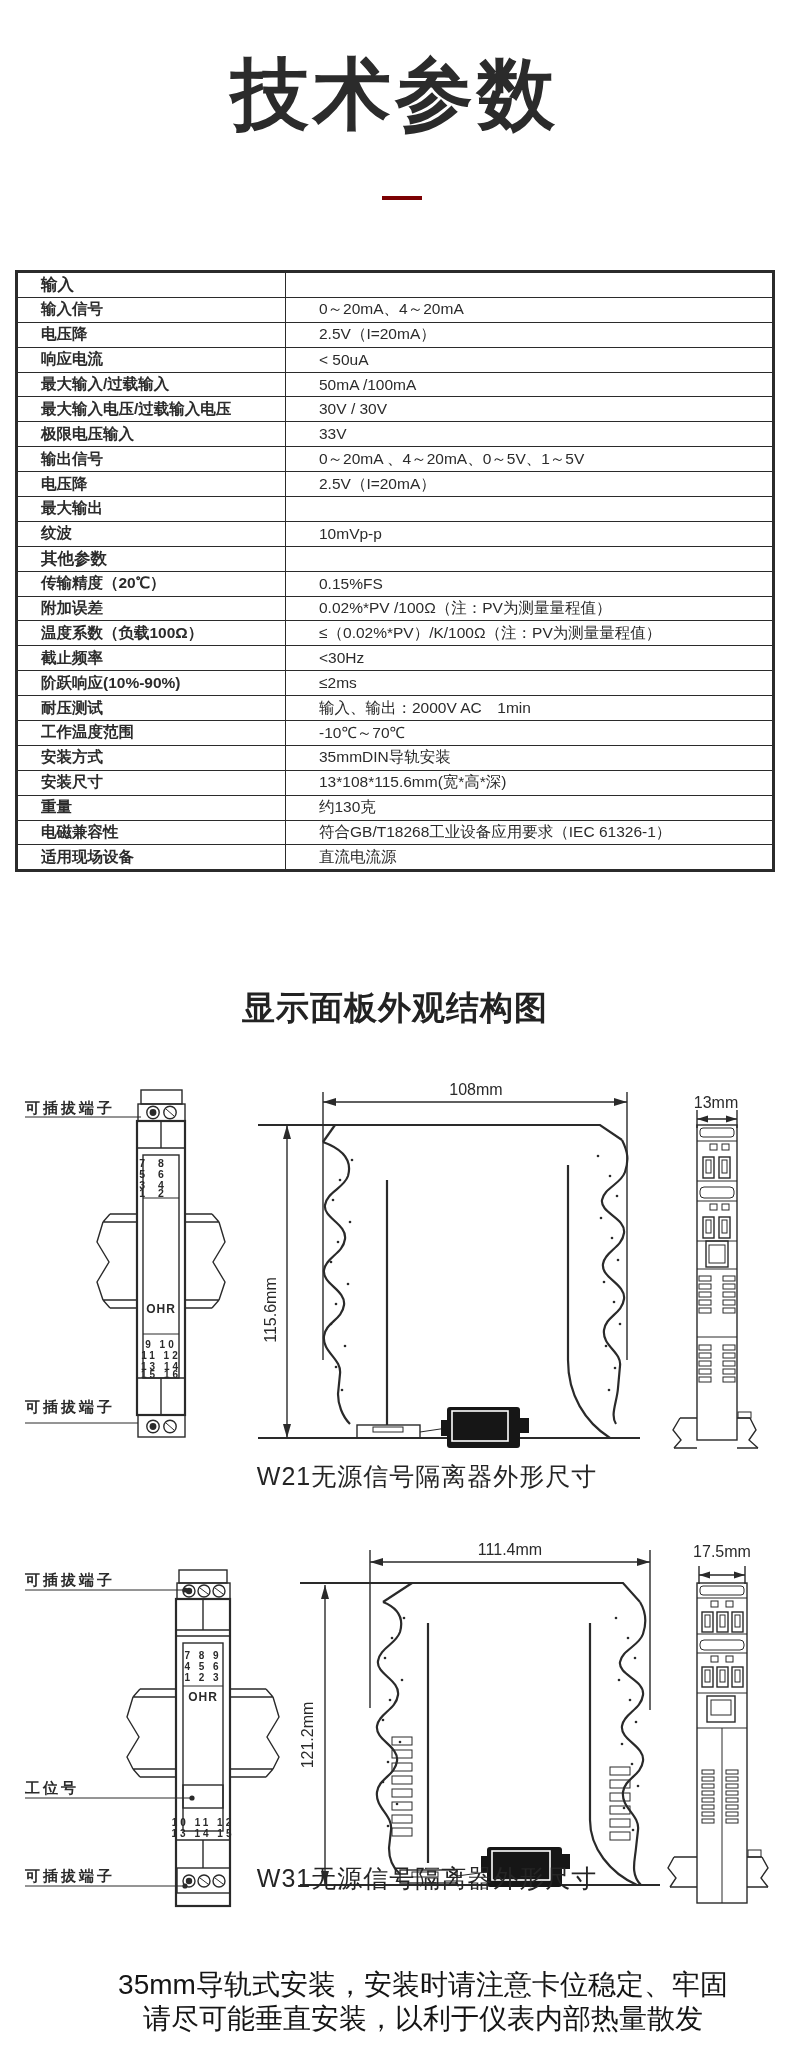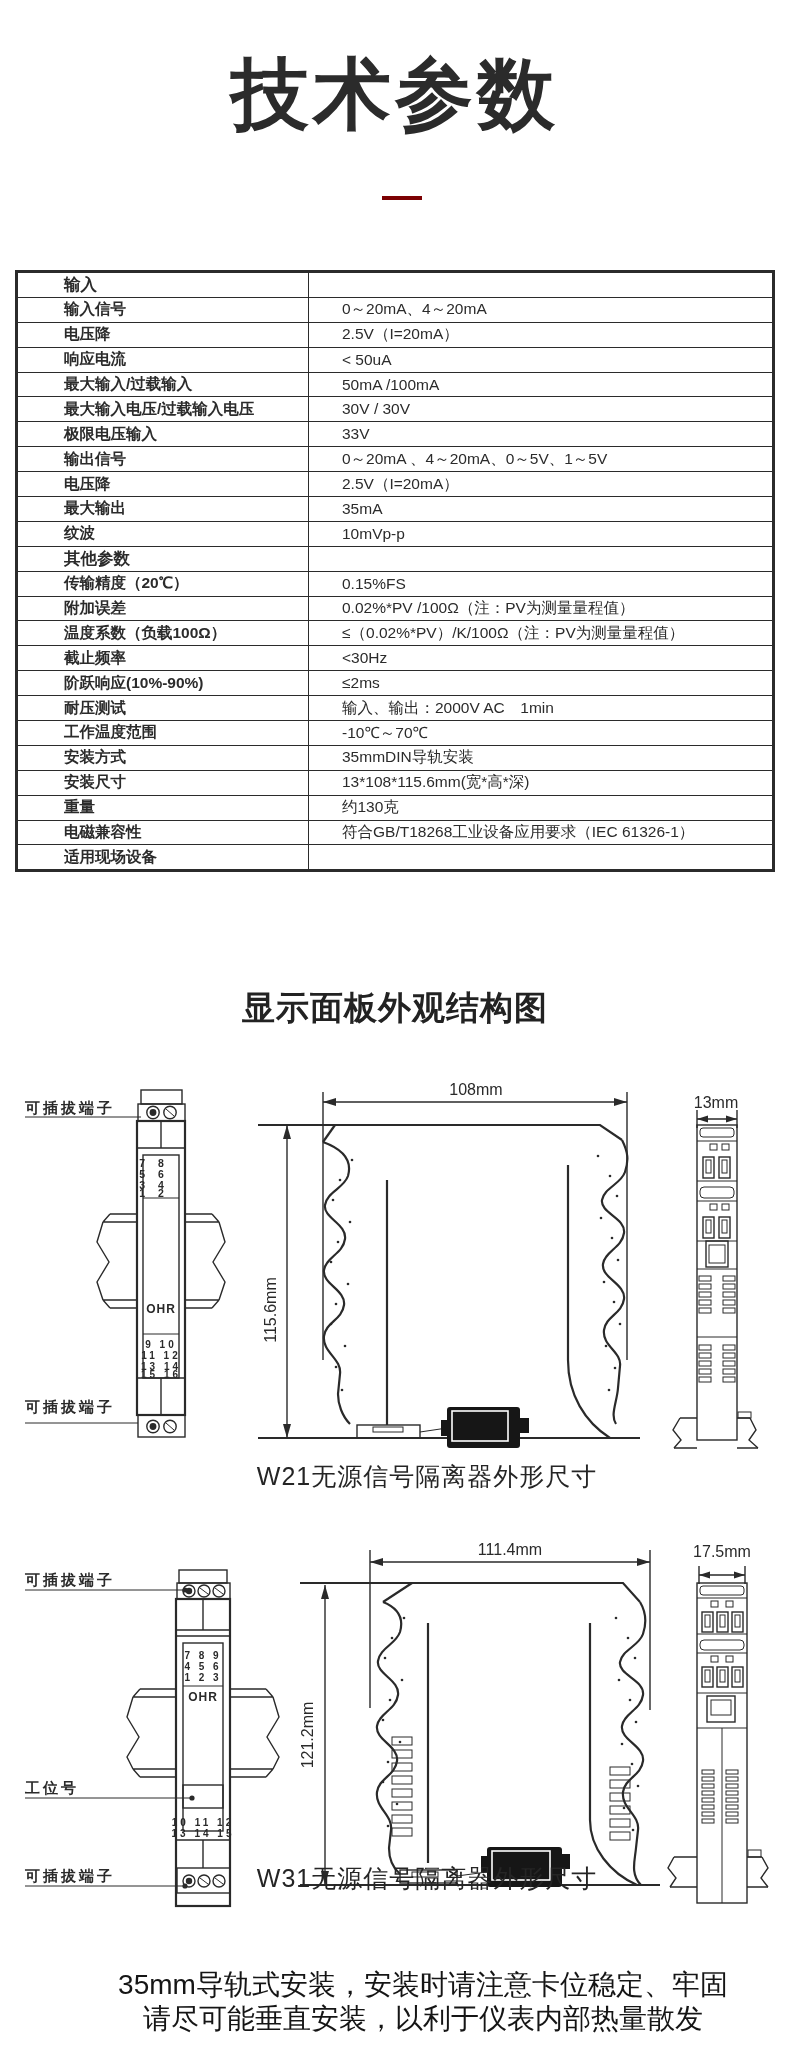--- a/index.html
+++ b/index.html
@@ -14,21 +14,21 @@
   }
   .red-dash{top:196px;left:382px;width:40px;height:4px;background:#7c0103;}
   
   .spec-table{
     top:270px;left:15px;width:760px;box-sizing:border-box;
     border:3px solid #2b2b2b;
   }
   .tr{display:flex;height:23.9px;border-top:1.5px solid #2b2b2b;align-items:stretch;}
   .tr:first-child{border-top:none;}
   .td{display:flex;align-items:center;box-sizing:border-box;font-size:15.5px;color:#2b2b2b;white-space:nowrap;overflow:hidden;}
-  .td.label{width:268px;border-right:1.5px solid #2b2b2b;padding-left:23px;font-weight:600;margin-left:23px;}
+  .td.label{width:268px;border-right:1.5px solid #2b2b2b;padding-left:23px;font-weight:600;}
   .td.value{flex:1;padding-left:33px;font-weight:500;}
   .tr.sec .td.label{font-weight:800;font-size:16.5px;}
   
   .section-heading{
     top:986px;left:0;width:790px;text-align:center;
     font-size:33px;font-weight:800;color:#222;letter-spacing:1px;
   }
   .diagram-caption{
     text-align:center;font-size:25px;font-weight:400;color:#252525;letter-spacing:1px;width:790px;left:0;padding-left:32px;
   }
@@ -91,21 +91,20 @@
   <div class="tr">
       <div class="td label">输出信号</div>
       <div class="td value">0～20mA 、4～20mA、0～5V、1～5V</div>
     </div>
   <div class="tr">
       <div class="td label">电压降</div>
       <div class="td value">2.5V（I=20mA）</div>
     </div>
   <div class="tr">
       <div class="td label">最大输出</div>
-      <div class="td value">35mA</div>
     </div>
   <div class="tr">
       <div class="td label">纹波</div>
       <div class="td value">10mVp-p</div>
     </div>
   <div class="tr sec">
       <div class="td label">其他参数</div>
       <div class="td value"></div>
     </div>
   <div class="tr">
@@ -147,20 +146,21 @@
   <div class="tr">
       <div class="td label">重量</div>
       <div class="td value">约130克</div>
     </div>
   <div class="tr">
       <div class="td label">电磁兼容性</div>
       <div class="td value">符合GB/T18268工业设备应用要求（IEC 61326-1）</div>
     </div>
   <div class="tr">
       <div class="td label">适用现场设备</div>
+      <div class="td value">直流电流源</div>
     </div>
 </div>
 
 <div class="abs section-heading">显示面板外观结构图</div>
 
 <svg style="top:1060px" width="790" height="400" viewBox="0 0 790 400">
 
   <g>
     <text class="t lab" x="25" y="53">可插拔端子</text>
     <path class="thin" d="M25,57 H141"></path>

